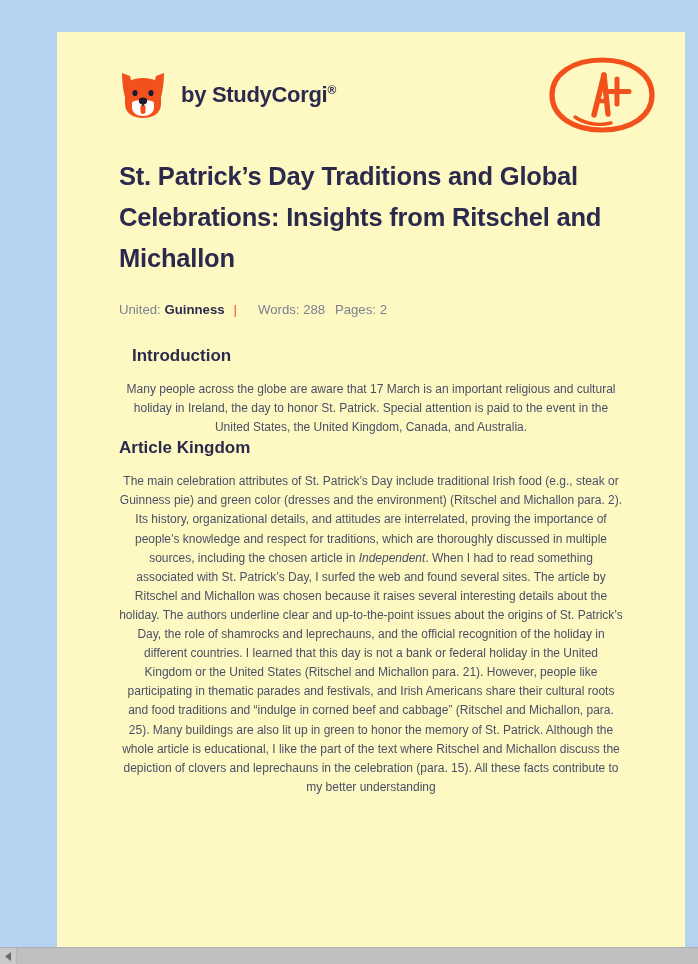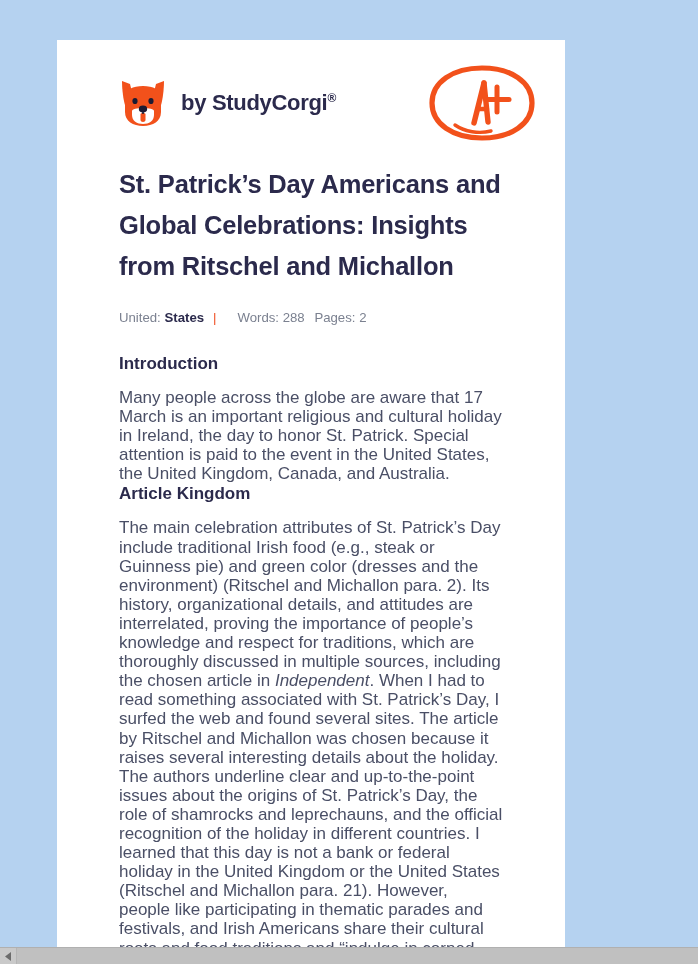--- a/index.html
+++ b/index.html
@@ -14,24 +14,24 @@
     overflow: hidden;
     background: #b5d2f0;
     font-family: "Liberation Sans", sans-serif;
     position: relative;
   }
 
   
   #page-sheet {
     position: absolute;
     left: 57px;
-    top: 40px;
-    width: 508px;
+    top: 32px;
+    width: 628px;
     bottom: 0;
-    background: #ffffff;
+    background: #fef9c3;
     overflow: hidden;
   }
 
   
   .header-row {
     display: flex;
     align-items: center;
     justify-content: space-between;
     padding: 20px 18px 0 62px;
     height: 106px;
@@ -99,32 +99,32 @@
     font-weight: normal;
   }
   .meta .meta-words { margin-left: 14px; }
   .meta .meta-pages { margin-left: 6px; }
   .meta .meta-num { color: #7b8190; }
 
   h2.section-heading {
     font-size: 17px;
     font-weight: bold;
     color: #2b2a4c;
-    margin: 26px 0 13px 0;
+    margin: 26px 0 13px 13px;
     line-height: 22px;
   }
   h2.section-heading.tight {
     margin: 0 0 13px 0;
   }
   p.body-text {
-    font-size: 17px;
+    font-size: 12px;
     line-height: 19.1px;
     color: #4a4f66;
     margin: 0;
-    text-align: left;
+    text-align: center;
   }
   p.body-text em { font-style: italic; }
 
   
   #hscrollbar {
     position: absolute;
     left: 0;
     bottom: 0;
     width: 698px;
     height: 17px;
@@ -189,25 +189,25 @@
 
       <path d="M70 25 L70 50" fill="none" stroke="#f2511b" stroke-width="5" stroke-linecap="round"></path>
       <path d="M59 37.5 L82 37.5" fill="none" stroke="#f2511b" stroke-width="5" stroke-linecap="round"></path>
 
       <path d="M28 63 C38 70 52 72 64 69" fill="none" stroke="#f2511b" stroke-width="3.4" stroke-linecap="round"></path>
     </svg>
   </div>
 
   <div class="article">
 
-    <h1 class="article-title">St. Patrick’s Day Americans and Global Celebrations: Insights from Ritschel and Michallon</h1>
+    <h1 class="article-title">St. Patrick’s Day Traditions and Global Celebrations: Insights from Ritschel and Michallon</h1>
 
     <div class="meta">
       <span>United:</span>
-      <span class="meta-value">States</span><span class="meta-sep">|</span><span class="meta-words">Words:</span>
+      <span class="meta-value">Guinness</span><span class="meta-sep">|</span><span class="meta-words">Words:</span>
       <span class="meta-num">288</span>
       <span class="meta-pages">Pages:</span>
       <span class="meta-num">2</span>
     </div>
 
     <h2 class="section-heading">Introduction</h2>
     <p class="body-text">Many people across the globe are aware that 17 March is an important religious and cultural holiday in Ireland, the day to honor St. Patrick. Special attention is paid to the event in the United States, the United Kingdom, Canada, and Australia.</p>
 
     <h2 class="section-heading tight">Article Kingdom</h2>
     <p class="body-text"><span>The main celebration attributes of St. Patrick’s Day include traditional Irish food (e.g., steak or Guinness pie) and green color (dresses and the environment) (Ritschel and Michallon para. 2). Its history, organizational details, and attitudes are interrelated, proving the importance of people’s knowledge and respect for traditions, which are thoroughly discussed in multiple sources, including the chosen article in </span><em>Independent</em><span>. When I had to read something associated with St. Patrick’s Day, I surfed the web and found several sites. The article by Ritschel and Michallon was chosen because it raises several interesting details about the holiday. The authors underline clear and up-to-the-point issues about the origins of St. Patrick’s Day, the role of shamrocks and leprechauns, and the official recognition of the holiday in different countries. I learned that this day is not a bank or federal holiday in the United Kingdom or the United States (Ritschel and Michallon para. 21). However, people like participating in thematic parades and festivals, and Irish Americans share their cultural roots and food traditions and “indulge in corned beef and cabbage” (Ritschel and Michallon, para. 25). Many buildings are also lit up in green to honor the memory of St. Patrick. Although the whole article is educational, I like the part of the text where Ritschel and Michallon discuss the depiction of clovers and leprechauns in the celebration (para. 15). All these facts contribute to my better understanding</span></p>

